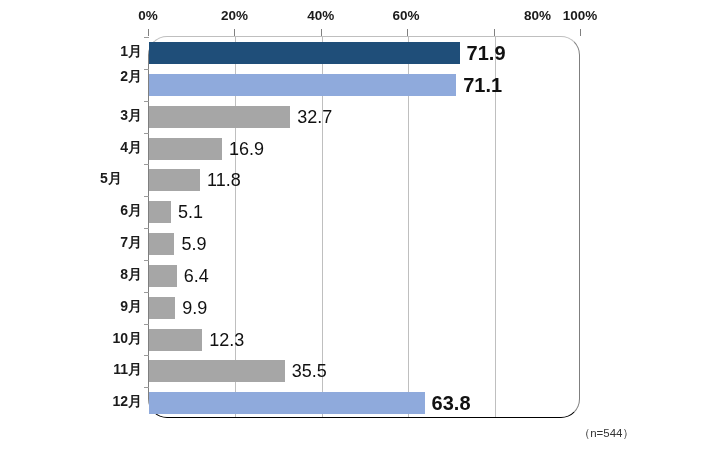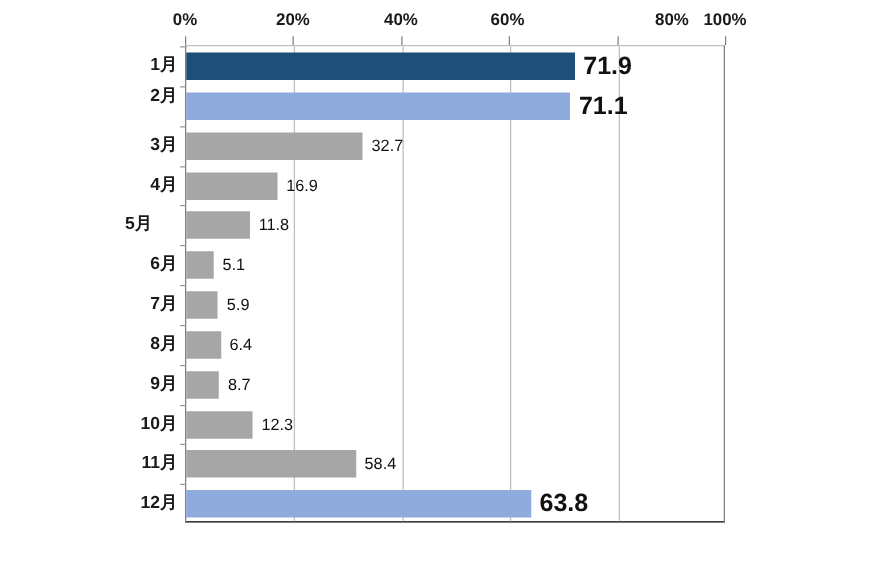--- a/index.html
+++ b/index.html
@@ -38,20 +38,21 @@
     position: absolute;
     left: 148px;
     top: 36px;
     width: 432px;
     height: 382px;
     border-left: 1px solid #7f7f7f;
     border-right: 1px solid #7f7f7f;
     border-top: 1px solid #bfbfbf;
     border-bottom: 1px solid #000000;
     box-sizing: border-box;
+    border-radius: 19px;
   }
 
   .gridline {
     position: absolute;
     top: 0;
     bottom: 0;
     width: 1px;
     background: #bfbfbf;
   }
 
@@ -99,21 +100,21 @@
     left: 0;
     height: 22px;
     background: #a6a6a6;
   }
 
   .bar-value {
     position: absolute;
     top: 5px;
     height: 22px;
     line-height: 22px;
-    font-size: 13px;
+    font-size: 18px;
     font-weight: normal;
     color: #111111;
     white-space: nowrap;
   }
   .bar-value.emph {
     font-size: 20px;
     font-weight: bold;
     top: 2px;
     height: 28px;
     line-height: 28px;
@@ -197,31 +198,31 @@
           <div class="bar-value" style="left: 32.488px;">5.9</div>
         </div>
         <div class="bar-row" style="top: 222.833px;">
           <div class="row-tick"></div>
           <div class="bar" style="width: 27.648px; background: rgb(166, 166, 166);"></div>
           <div class="bar-value" style="left: 34.648px;">6.4</div>
         </div>
         <div class="bar-row" style="top: 254.667px;">
           <div class="row-tick"></div>
           <div class="bar" style="width: 26.352px; background: rgb(166, 166, 166);"></div>
-          <div class="bar-value" style="left: 33.352px;">8.7</div>
+          <div class="bar-value" style="left: 33.352px;">9.9</div>
         </div>
         <div class="bar-row" style="top: 286.5px;">
           <div class="row-tick"></div>
           <div class="bar" style="width: 53.136px; background: rgb(166, 166, 166);"></div>
           <div class="bar-value" style="left: 60.136px;">12.3</div>
         </div>
         <div class="bar-row" style="top: 318.333px;">
           <div class="row-tick"></div>
           <div class="bar" style="width: 135.648px; background: rgb(166, 166, 166);"></div>
-          <div class="bar-value" style="left: 142.648px;">58.4</div>
+          <div class="bar-value" style="left: 142.648px;">35.5</div>
         </div>
         <div class="bar-row" style="top: 350.167px;">
           <div class="row-tick"></div>
           <div class="bar" style="width: 275.616px; background: rgb(143, 170, 220);"></div>
           <div class="bar-value emph" style="left: 282.616px;">63.8</div>
         </div>
       </div>
   </div>
 
   <div id="ylabels">
@@ -232,14 +233,15 @@
       <div class="y-label" style="top: 163.333px; text-align: center;">5月</div>
       <div class="y-label" style="top: 195.167px;">6月</div>
       <div class="y-label" style="top: 227px;">7月</div>
       <div class="y-label" style="top: 258.833px;">8月</div>
       <div class="y-label" style="top: 290.667px;">9月</div>
       <div class="y-label" style="top: 322.5px;">10月</div>
       <div class="y-label" style="top: 354.333px;">11月</div>
       <div class="y-label" style="top: 386.167px;">12月</div>
     </div>
 
+  <div id="footnote">（n=544）</div>
 
 </div>
 
 </body></html>

